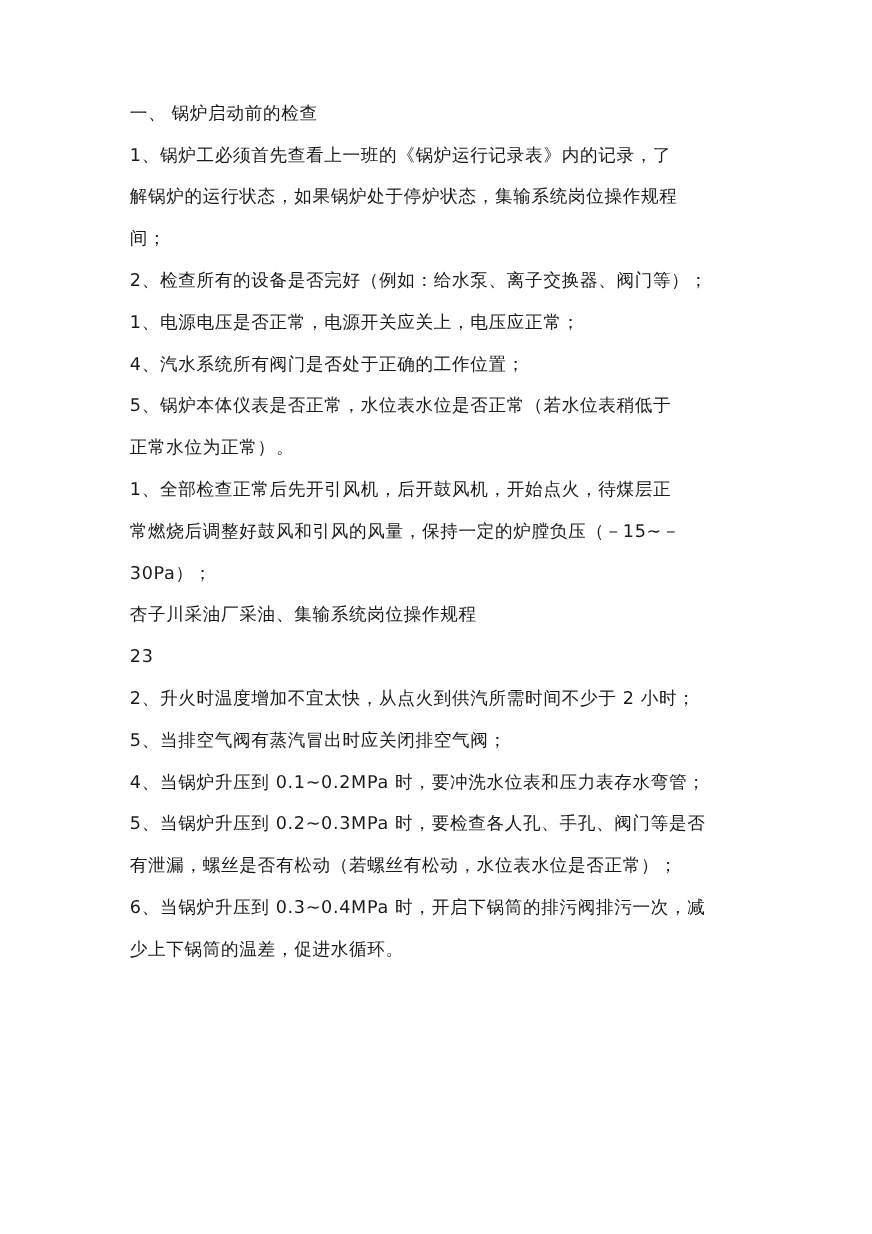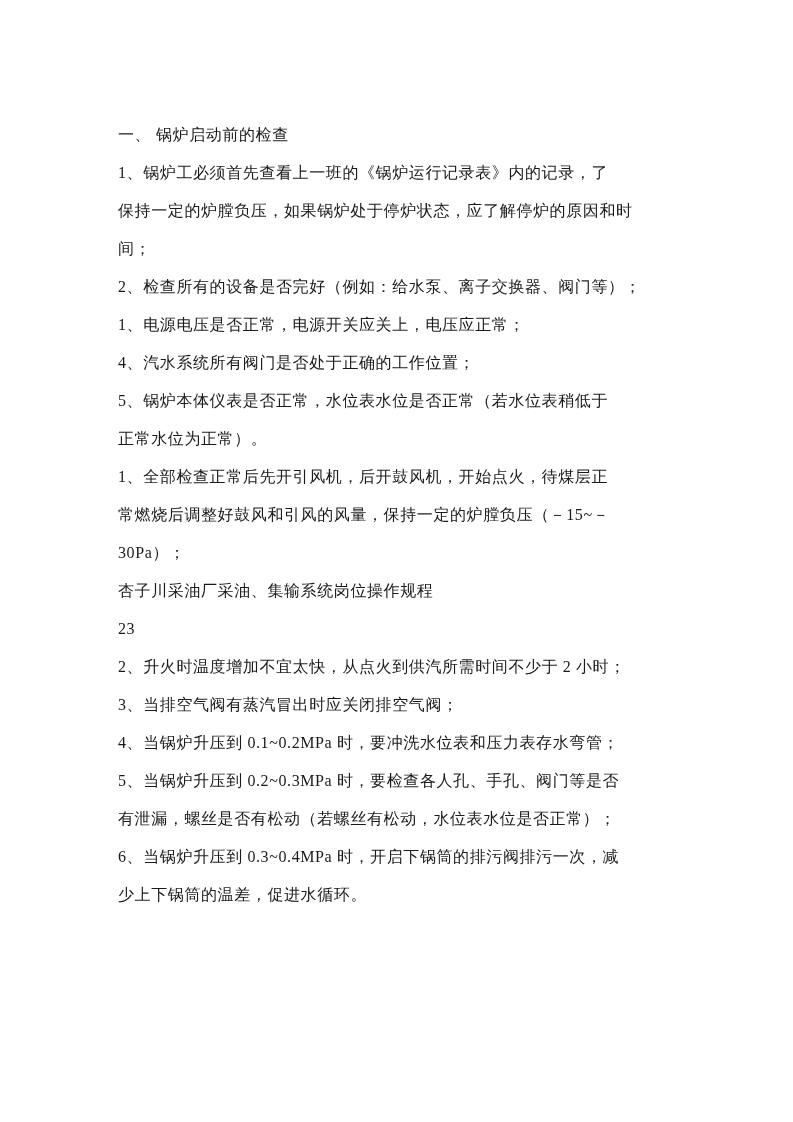--- a/index.html
+++ b/index.html
@@ -1,42 +1,42 @@
 <!DOCTYPE html>
 <html><head>
 <meta charset="utf-8">
 <style>
   html, body { margin: 0; padding: 0; background: #ffffff; }
   body { width: 793px; height: 1122px; position: relative; overflow: hidden;
          font-family: "DejaVu Sans", "Liberation Sans", sans-serif; color: #1a1a1a; }
-  .page { position: absolute; left: 118px; top: 116px; width: 560px; font-family: Liberation Serif, serif; }
+  .page { position: absolute; left: 118px; top: 84px; width: 560px; }
   .line { font-size: 16px; line-height: 38px; height: 38px; white-space: nowrap; letter-spacing: 0.6px; }
   .heading .num { display: inline-block; width: 38px; }
 </style>
 </head>
 <body>
 
 <div class="page">
   <div class="line heading">
     <span class="num">一、</span><span>锅炉启动前的检查</span>
   </div>
   <div class="line">1、锅炉工必须首先查看上一班的《锅炉运行记录表》内的记录，了</div>
-  <div class="line">保持一定的炉膛负压，如果锅炉处于停炉状态，应了解停炉的原因和时</div>
+  <div class="line">解锅炉的运行状态，如果锅炉处于停炉状态，集输系统岗位操作规程</div>
   <div class="line">间；</div>
   <div class="line">2、检查所有的设备是否完好（例如：给水泵、离子交换器、阀门等）；</div>
   <div class="line">1、电源电压是否正常，电源开关应关上，电压应正常；</div>
   <div class="line">4、汽水系统所有阀门是否处于正确的工作位置；</div>
   <div class="line">5、锅炉本体仪表是否正常，水位表水位是否正常（若水位表稍低于</div>
   <div class="line">正常水位为正常）。</div>
 
   <div class="line">1、全部检查正常后先开引风机，后开鼓风机，开始点火，待煤层正</div>
   <div class="line">常燃烧后调整好鼓风和引风的风量，保持一定的炉膛负压（－15~－</div>
   <div class="line">30Pa）；</div>
   <div class="line">杏子川采油厂采油、集输系统岗位操作规程</div>
   <div class="line">23</div>
   <div class="line">2、升火时温度增加不宜太快，从点火到供汽所需时间不少于 2 小时；</div>
-  <div class="line">3、当排空气阀有蒸汽冒出时应关闭排空气阀；</div>
+  <div class="line">5、当排空气阀有蒸汽冒出时应关闭排空气阀；</div>
   <div class="line">4、当锅炉升压到 0.1~0.2MPa 时，要冲洗水位表和压力表存水弯管；</div>
   <div class="line">5、当锅炉升压到 0.2~0.3MPa 时，要检查各人孔、手孔、阀门等是否</div>
   <div class="line">有泄漏，螺丝是否有松动（若螺丝有松动，水位表水位是否正常）；</div>
   <div class="line">6、当锅炉升压到 0.3~0.4MPa 时，开启下锅筒的排污阀排污一次，减</div>
   <div class="line">少上下锅筒的温差，促进水循环。</div>
 </div>
 
 </body></html>

